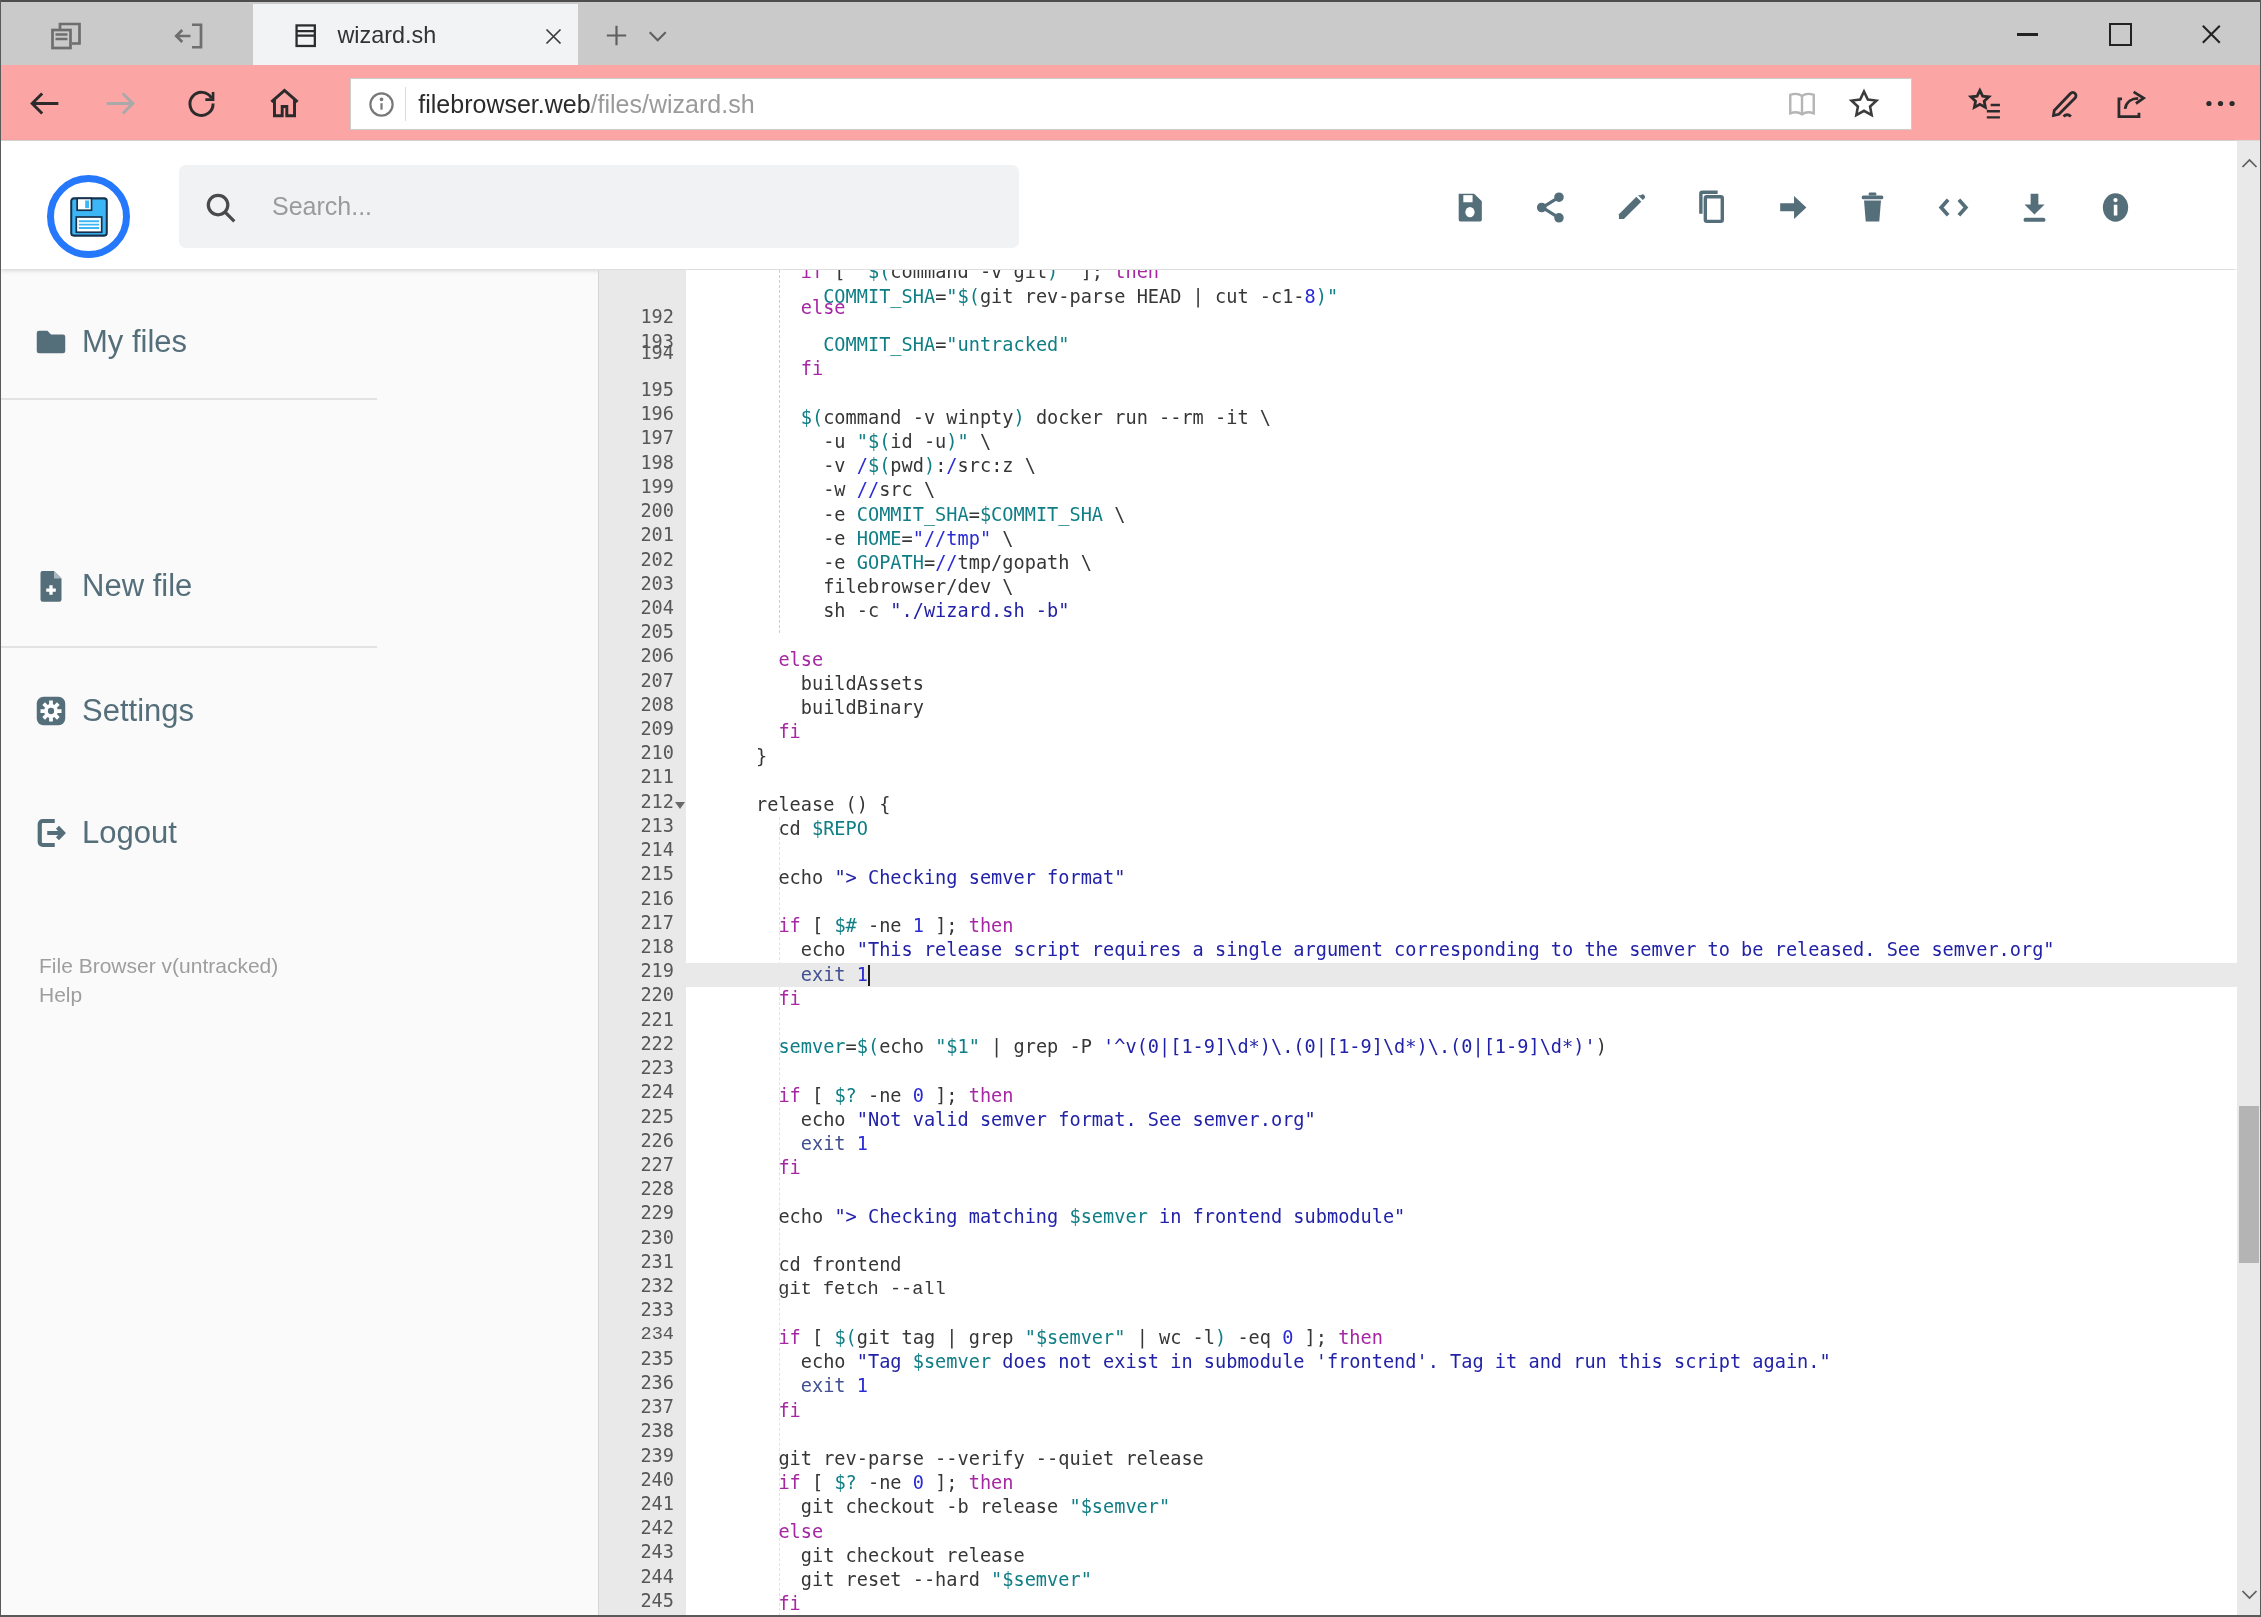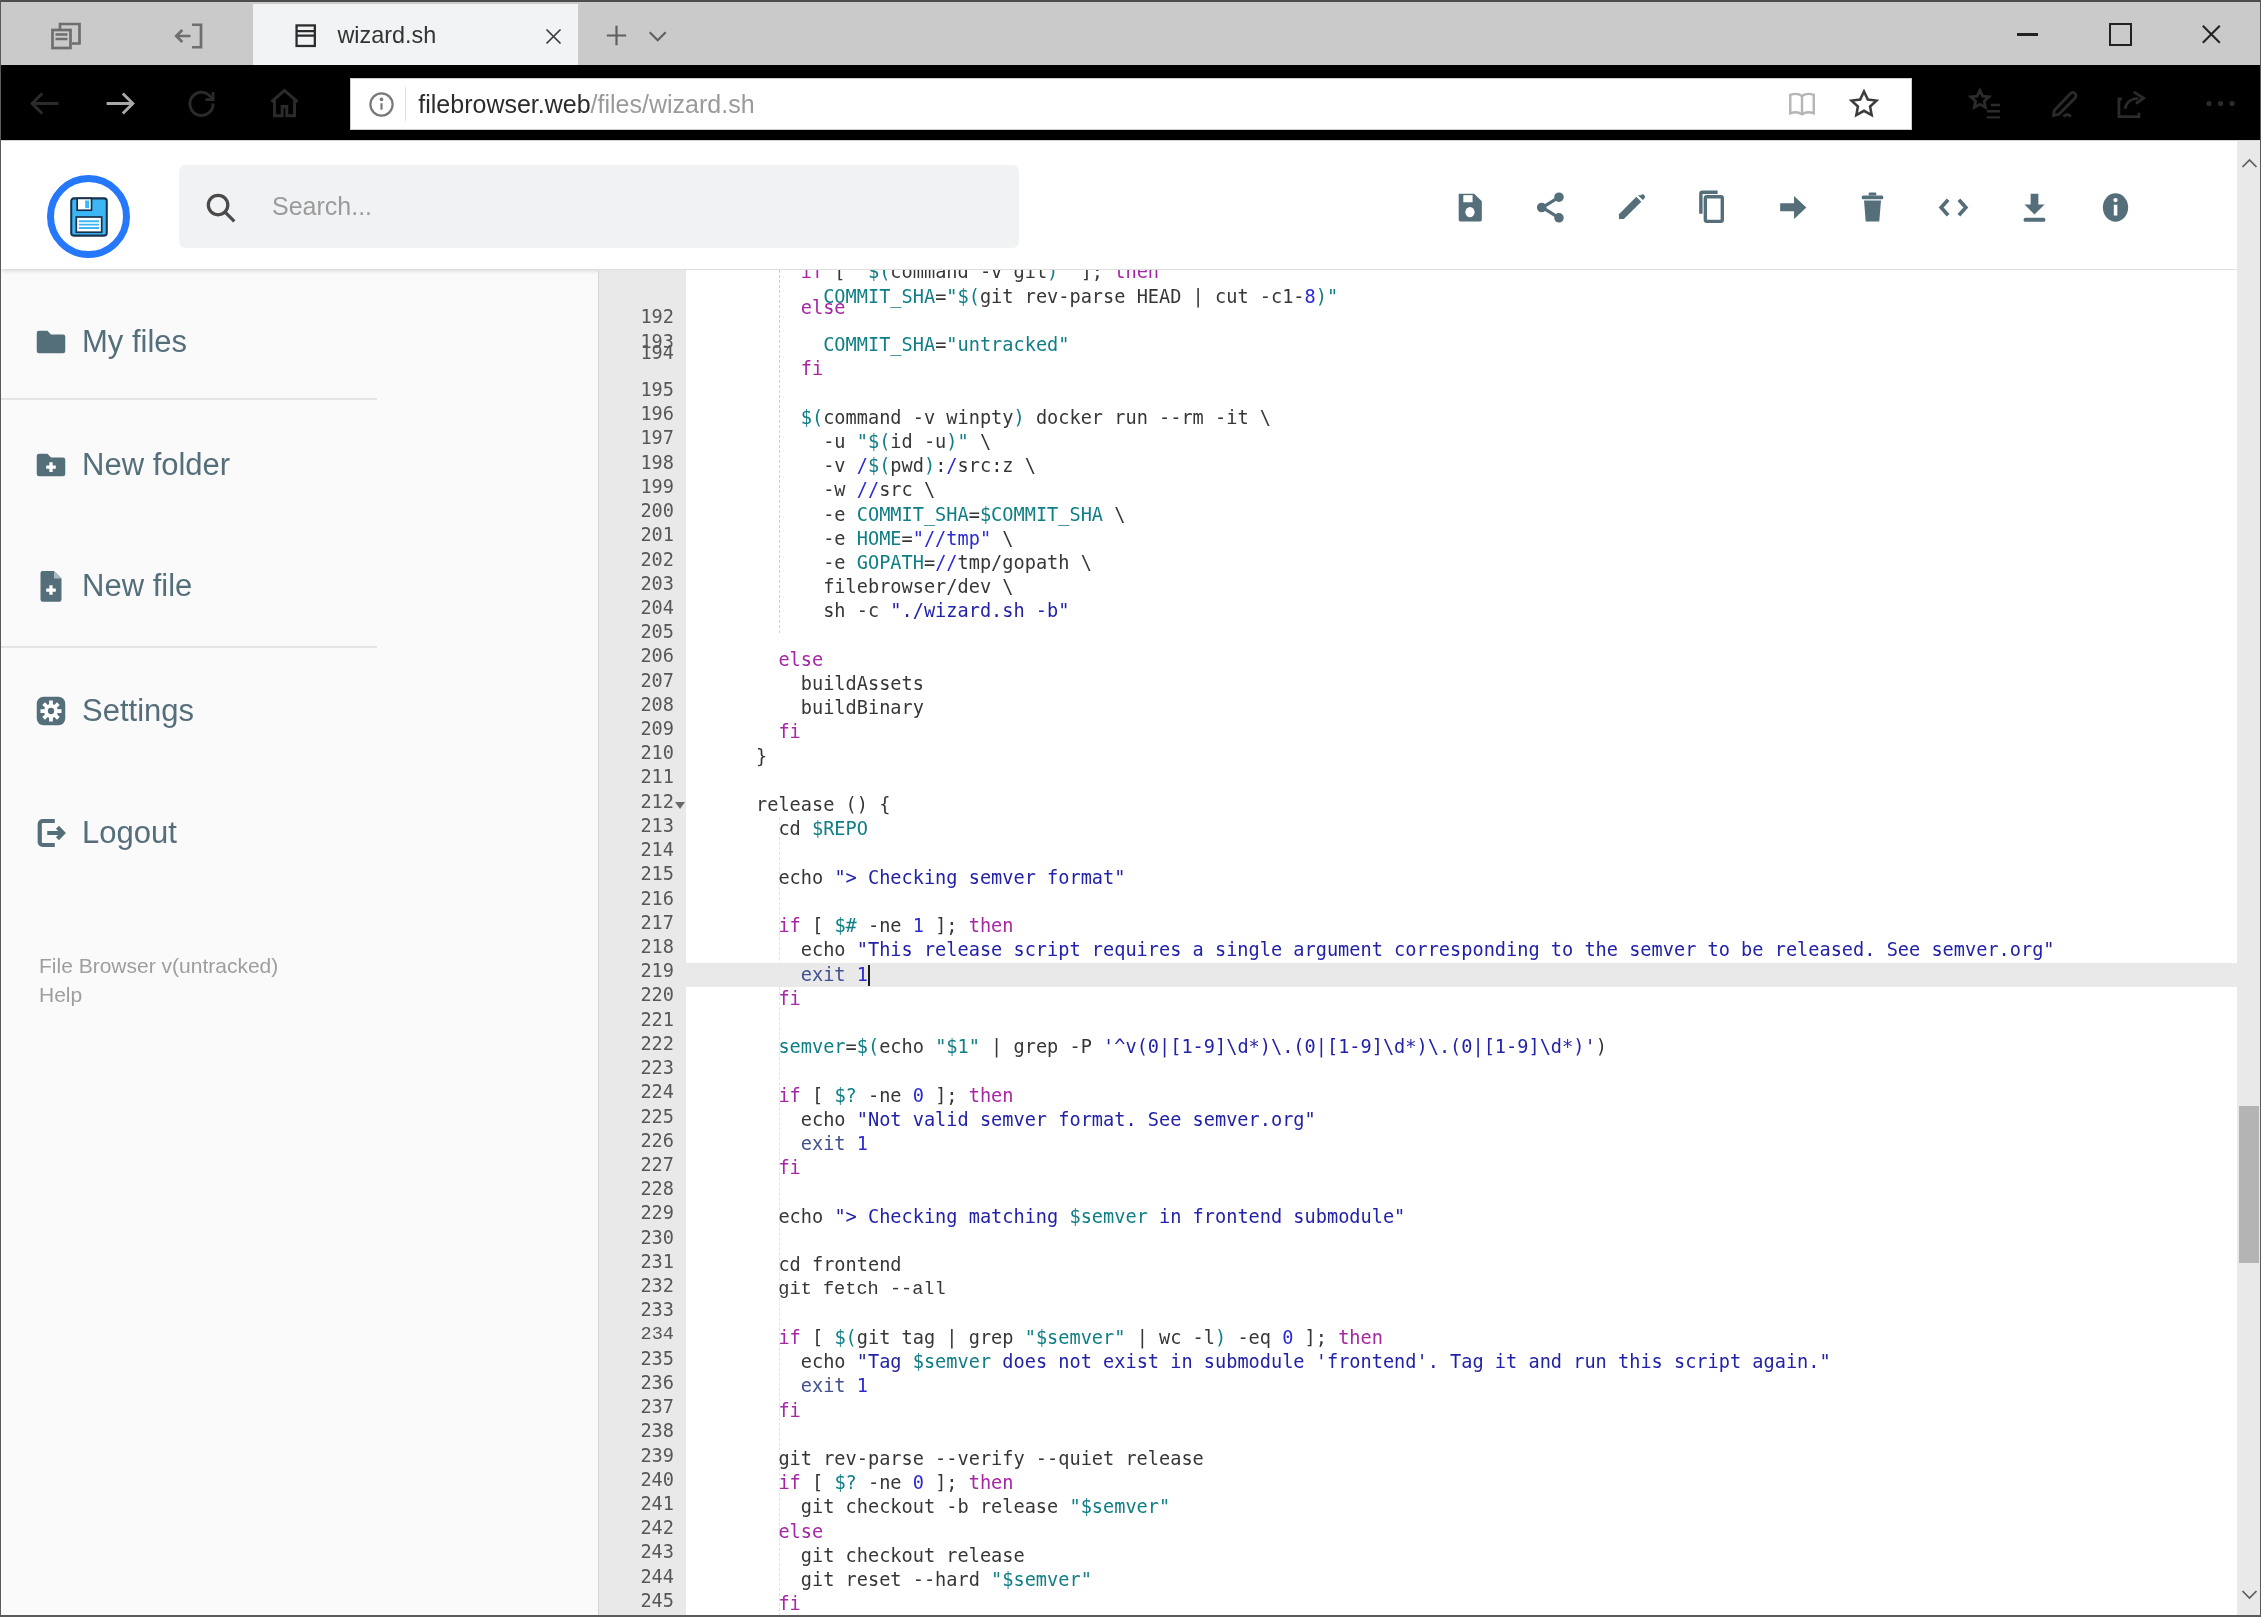--- a/index.html
+++ b/index.html
@@ -9,21 +9,21 @@
   .abs{position:absolute;}
   svg{display:block;}
   
   #tabbar{left:0;top:0;width:100%;height:65px;background:#cacaca;border-top:2.4px solid #4d4d4d;box-sizing:border-box;}
   .tbicon{top:11.3px;width:45px;height:45px;display:flex;align-items:center;justify-content:center;cursor:default;}
   #tab{left:252px;top:2.4px;width:325px;height:62px;background:#f2f3f4;display:flex;align-items:center;}
   #tab .doc{margin-left:39px;}
   #tab .title{margin-left:18px;font-size:23.4px;color:#333;}
   #tab .close{position:absolute;left:284px;top:16px;width:32px;height:32px;display:flex;align-items:center;justify-content:center;}
   #winctl .wc{position:absolute;top:6.5px;width:73px;height:52px;display:flex;align-items:center;justify-content:center;}
-  #navbar{left:0;top:65px;width:100%;height:76px;background:#000000;border-bottom:0.8px solid #d8d8d8;box-sizing:border-box;}
+  #navbar{left:0;top:65px;width:100%;height:76px;background:#fca5a5;border-bottom:0.8px solid #d8d8d8;box-sizing:border-box;}
   .navic{top:14.5px;width:48px;height:48px;display:flex;align-items:center;justify-content:center;}
   #urlbar{left:349px;top:13px;width:1562px;height:52px;background:#fff;border:0.8px solid #cdcdcd;box-sizing:border-box;display:flex;align-items:center;}
   #urlbar .sep{width:0.8px;height:34px;background:#dcdcdc;margin:0 13px 0 8px;}
   #urltext{font-size:25px;color:#2b2b2b;white-space:pre;}
   #urltext .dim{color:#9a9a9a;}
   .inurl{position:absolute;top:4.8px;width:40px;height:40px;display:flex;align-items:center;justify-content:center;}
   
   #appbar{left:0;top:141px;width:2236px;height:128px;background:#fff;box-shadow:0 2.4px 4.8px rgba(0,0,0,.18);}
   #logo{left:46px;top:34px;width:69px;height:69px;border:7.3px solid #2577fb;border-radius:50%;background:#fff;display:flex;align-items:center;justify-content:center;}
   #search{left:178px;top:24px;width:840px;height:83px;background:#f1f2f3;border:none;border-radius:6.5px;
@@ -263,29 +263,20 @@
 
   <div class="abs sbitem" style="top:301px">
     <span class="ic">
       <svg width="36" height="36" viewBox="0 0 24 24" fill="#546e7a">
           <path d="M2.5 6a1.5 1.5 0 0 1 1.5-1.5h5.6L12 7h8a1.5 1.5 0 0 1 1.5 1.5V18a1.5 1.5 0 0 1-1.5 1.5H4A1.5 1.5 0 0 1 2.5 18z"></path>
         </svg>
     </span>
     <span class="lbl">My files</span>
   </div>
   <div class="abs sbdiv" style="top:398px"></div>
-  <div class="abs sbitem" style="top:424px">
-    <span class="ic">
-      <svg width="36" height="36" viewBox="0 0 24 24">
-          <path d="M2.5 6a1.5 1.5 0 0 1 1.5-1.5h5.6L12 7h8a1.5 1.5 0 0 1 1.5 1.5V18a1.5 1.5 0 0 1-1.5 1.5H4A1.5 1.5 0 0 1 2.5 18z" fill="#546e7a"></path>
-          <path d="M12 10.2v6.4M8.8 13.4h6.4" stroke="#fff" stroke-width="2.2"></path>
-        </svg>
-    </span>
-    <span class="lbl">New folder</span>
-  </div>
   <div class="abs sbitem" style="top:545px">
     <span class="ic">
       <svg width="36" height="36" viewBox="0 0 24 24">
           <path d="M6 2h8l5 5v14a1.5 1.5 0 0 1-1.5 1.5h-11A1.5 1.5 0 0 1 5 21V3.5A1.5 1.5 0 0 1 6 2z" fill="#546e7a"></path>
           <path d="M14 2l5 5h-5z" fill="#a9bac3"></path>
           <path d="M12 11.5v6.4M8.8 14.7h6.4" stroke="#fff" stroke-width="2.2"></path>
         </svg>
     </span>
     <span class="lbl">New file</span>
   </div>

